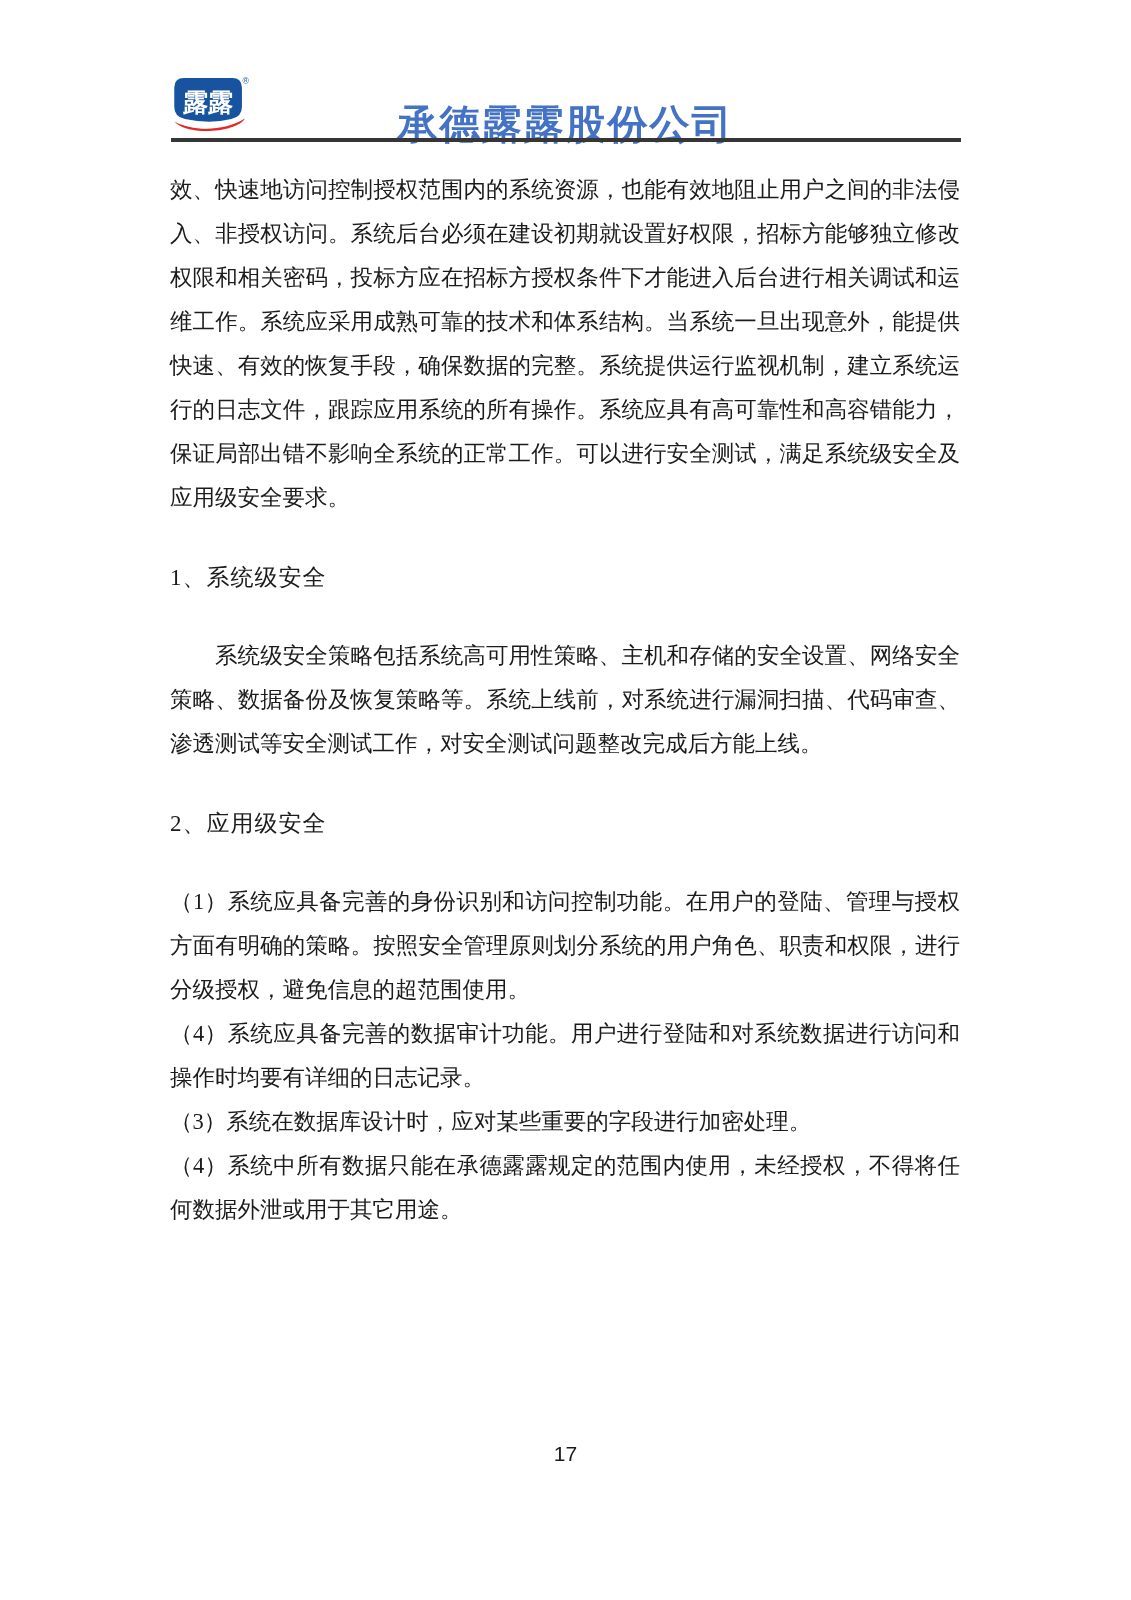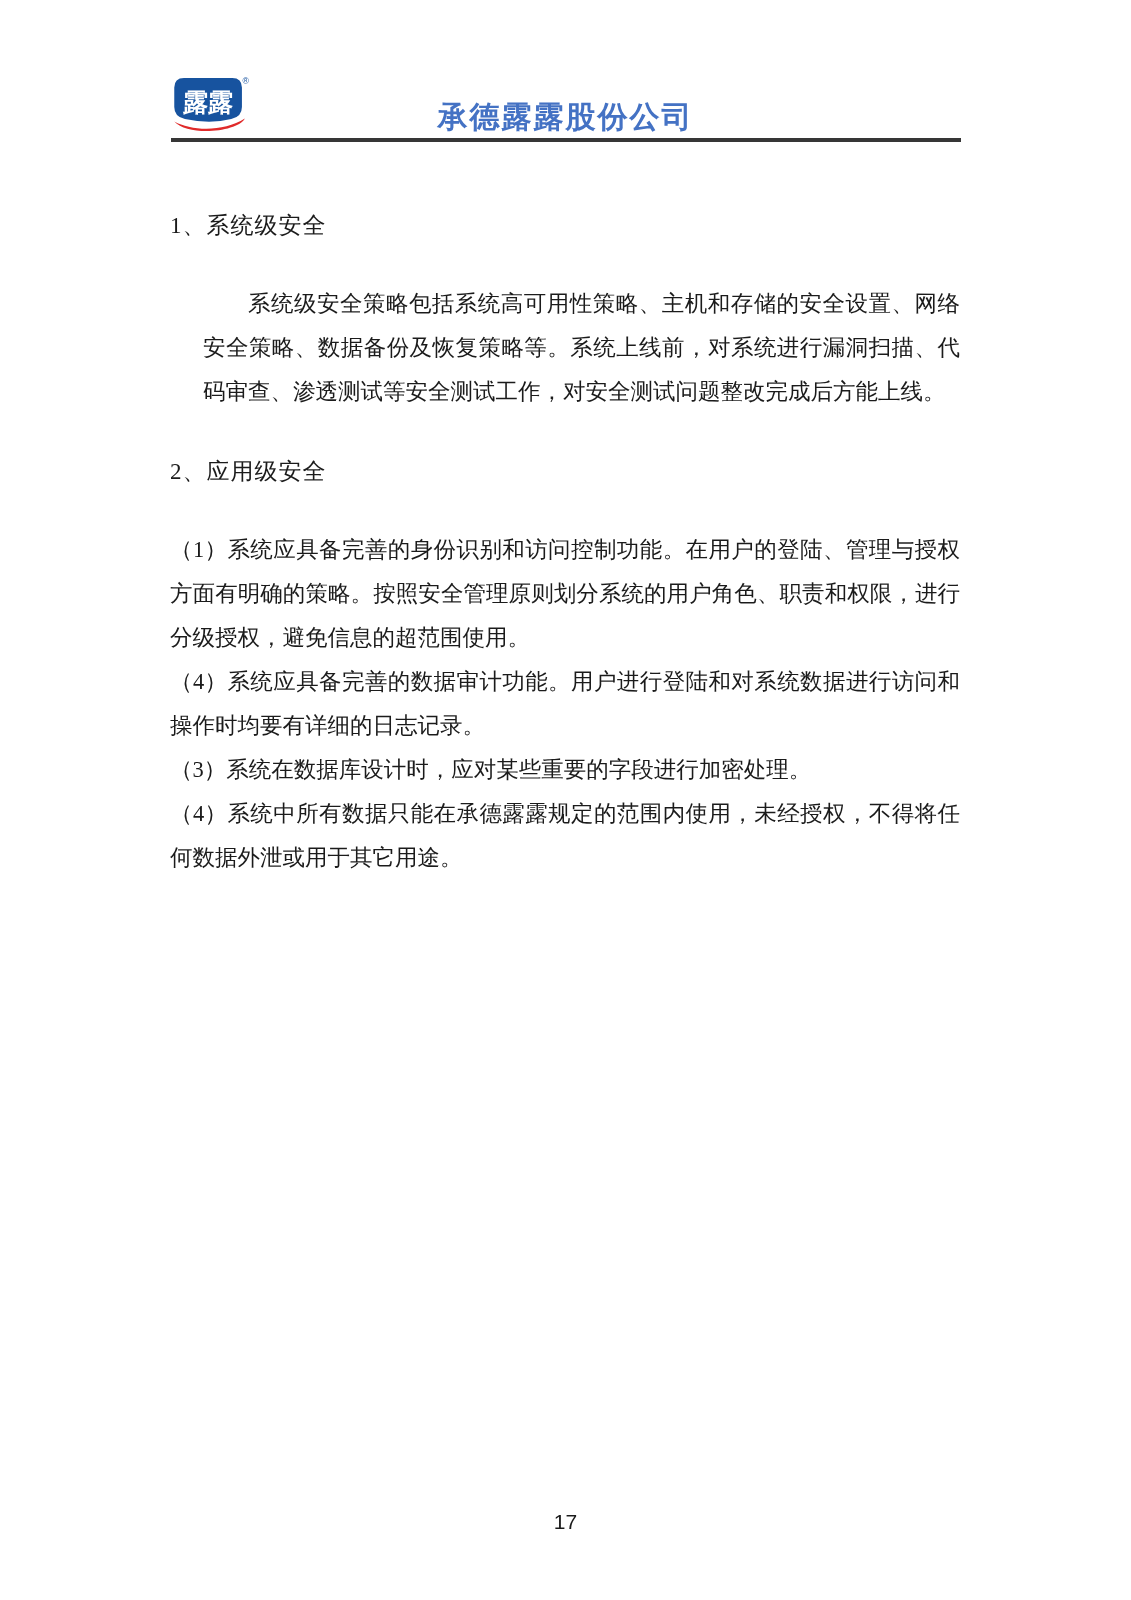--- a/index.html
+++ b/index.html
@@ -13,44 +13,44 @@
   }
   .page { position: absolute; inset: 0; }
 
   
   .header { position: absolute; left: 170px; top: 0; width: 791px; height: 150px; }
   .logo { position: absolute; left: 0px; top: 76px; width: 82px; height: 58px; }
   .company-title {
     position: absolute; left: 0; top: 97px; width: 100%;
     text-align: center;
     font-family: "Liberation Sans", "DejaVu Sans", sans-serif;
-    font-size: 30px; font-weight: bold; letter-spacing: 2px;
+    font-size: 40px; font-weight: bold; letter-spacing: 2px;
     color: #4472c4;
   }
   .header-rule {
     position: absolute; left: 1px; top: 138px;
     width: 790px; height: 4px; background: #363636;
   }
 
   
   .content {
     position: absolute; left: 170px; top: 168px; width: 790px;
     font-size: 22.5px; line-height: 44px;
     text-align: justify; text-justify: inter-ideograph;
   }
   .content p.doc-para { margin: 0; }
-  .content p.indent { text-indent: 2em; margin-left: 33px; }
+  .content p.indent { text-indent: 2em; }
   .content h3.doc-heading {
     font-size: 23px; font-weight: normal; line-height: 44px;
     margin: 36px 0 34px 0; letter-spacing: 1px;
   }
 
   
   .page-number {
-    position: absolute; left: 0; top: 1510px; width: 100%;
+    position: absolute; left: 0; top: 1442px; width: 100%;
     text-align: center;
     font-family: "Liberation Sans", "DejaVu Sans", sans-serif;
     font-size: 21px; color: #1b1b1b;
   }
 </style>
 </head>
 <body>
 
 <div class="page">
 
@@ -66,20 +66,21 @@
 
       <path d="M4,47 C22,57 55,58 77,44 C70,58 18,63 4,47 Z" fill="#e02a2a"></path>
     </svg>
 
     <div class="company-title">承德露露股份公司</div>
 
     <div class="header-rule"></div>
   </div>
 
   <div class="content">
+      <p class="doc-para">效、快速地访问控制授权范围内的系统资源，也能有效地阻止用户之间的非法侵入、非授权访问。系统后台必须在建设初期就设置好权限，招标方能够独立修改权限和相关密码，投标方应在招标方授权条件下才能进入后台进行相关调试和运维工作。系统应采用成熟可靠的技术和体系结构。当系统一旦出现意外，能提供快速、有效的恢复手段，确保数据的完整。系统提供运行监视机制，建立系统运行的日志文件，跟踪应用系统的所有操作。系统应具有高可靠性和高容错能力，保证局部出错不影响全系统的正常工作。可以进行安全测试，满足系统级安全及应用级安全要求。</p>
       <h3 class="doc-heading">1、系统级安全</h3>
       <p class="doc-para indent">系统级安全策略包括系统高可用性策略、主机和存储的安全设置、网络安全策略、数据备份及恢复策略等。系统上线前，对系统进行漏洞扫描、代码审查、渗透测试等安全测试工作，对安全测试问题整改完成后方能上线。</p>
       <h3 class="doc-heading">2、应用级安全</h3>
       <p class="doc-para">（1）系统应具备完善的身份识别和访问控制功能。在用户的登陆、管理与授权方面有明确的策略。按照安全管理原则划分系统的用户角色、职责和权限，进行分级授权，避免信息的超范围使用。</p>
       <p class="doc-para">（4）系统应具备完善的数据审计功能。用户进行登陆和对系统数据进行访问和操作时均要有详细的日志记录。</p>
       <p class="doc-para">（3）系统在数据库设计时，应对某些重要的字段进行加密处理。</p>
       <p class="doc-para">（4）系统中所有数据只能在承德露露规定的范围内使用，未经授权，不得将任何数据外泄或用于其它用途。</p>
     </div>
 
   <div class="page-number">17</div>

